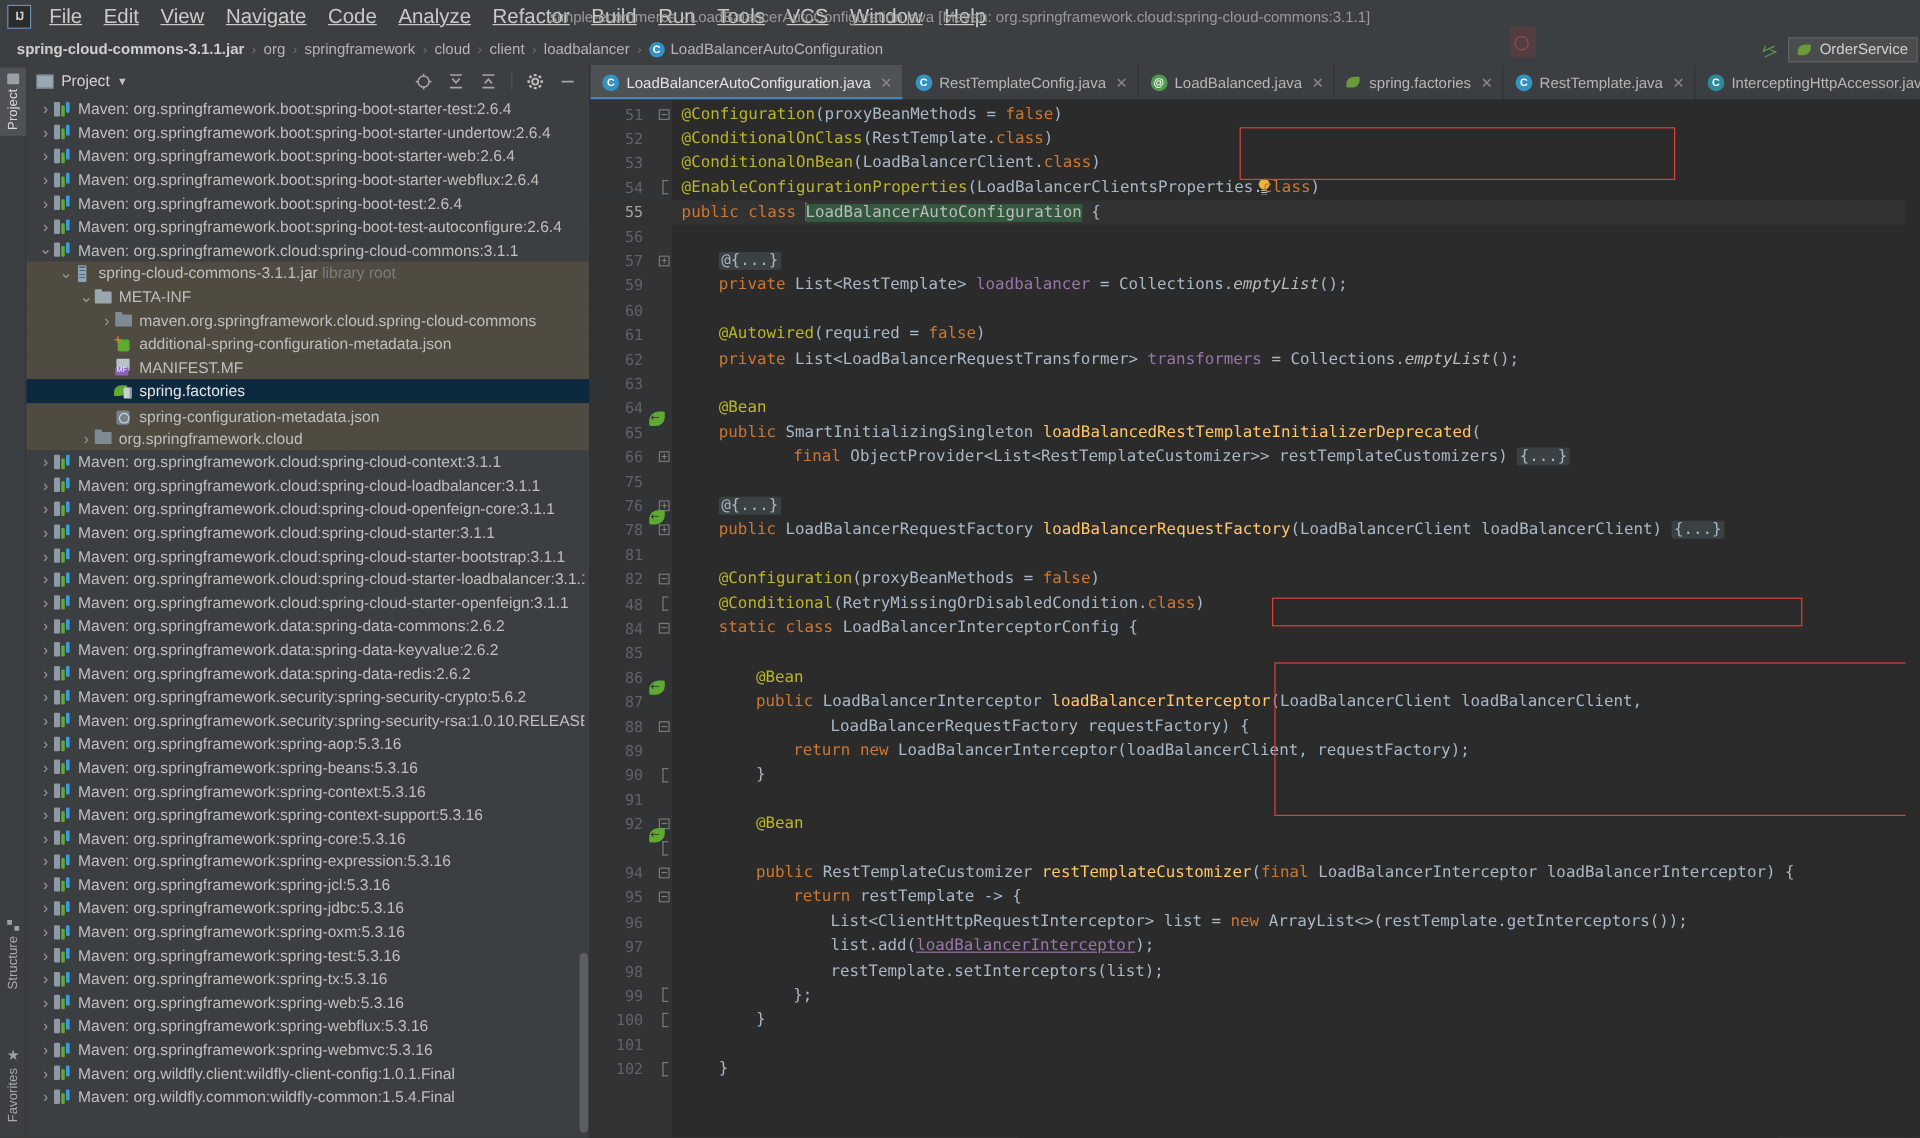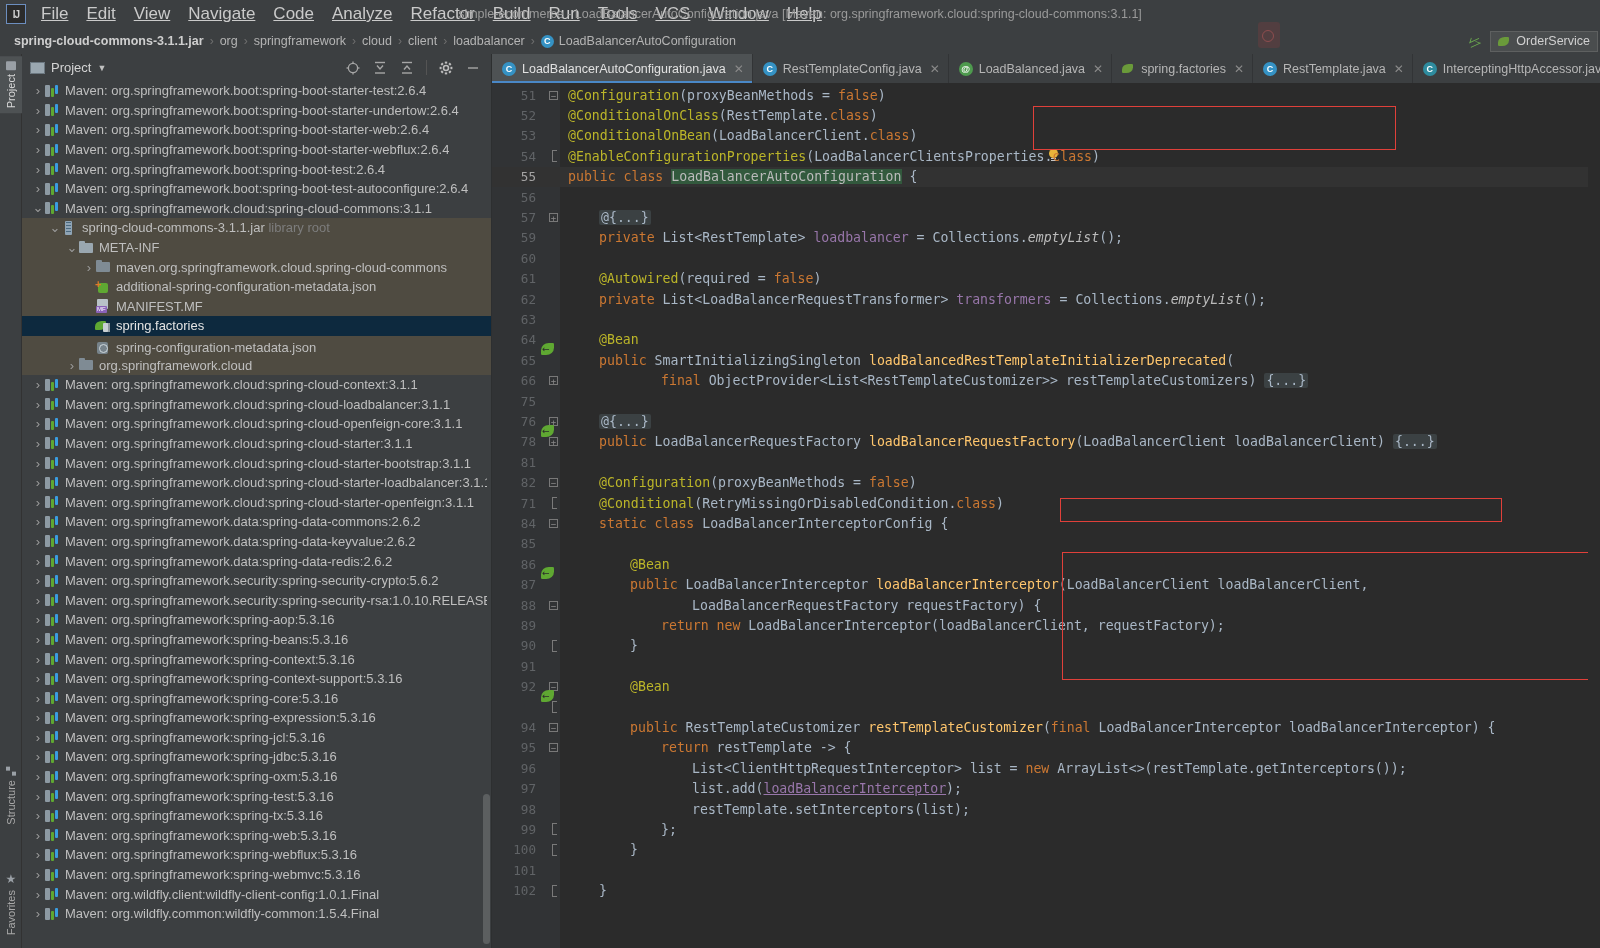--- a/index.html
+++ b/index.html
@@ -730,21 +730,21 @@
               <span class="ctext" style="margin-left: 0px;"></span>
             </div>
             <span class="fold fold-box" style="top: 395.1px;">−</span>
             <div class="eline" style="top: 389.6px;">
               <span class="lnum">82</span>
               <span class="gmark"></span>
               <span class="ctext" style="margin-left: 31px;"><span class="ann">@Configuration</span><span class="pln">(</span><span class="pln">proxyBeanMethods</span><span class="pln"> = </span><span class="kw">false</span><span class="pln">)</span></span>
             </div>
             <span class="fold-brk" style="top: 414px;"></span>
             <div class="eline" style="top: 410px;">
-              <span class="lnum">71</span>
+              <span class="lnum">48</span>
               <span class="gmark"></span>
               <span class="ctext" style="margin-left: 31px;"><span class="ann">@Conditional</span><span class="pln">(</span><span class="cls">RetryMissingOrDisabledCondition</span><span class="pln">.</span><span class="kw">class</span><span class="pln">)</span></span>
             </div>
             <span class="fold fold-box" style="top: 435.9px;">−</span>
             <div class="eline" style="top: 430.4px;">
               <span class="lnum">84</span>
               <span class="gmark"></span>
               <span class="ctext" style="margin-left: 31px;"><span class="kw">static</span><span class="pln"> </span><span class="kw">class</span><span class="cls"> LoadBalancerInterceptorConfig {</span></span>
             </div>
             <div class="eline" style="top: 450.8px;">

